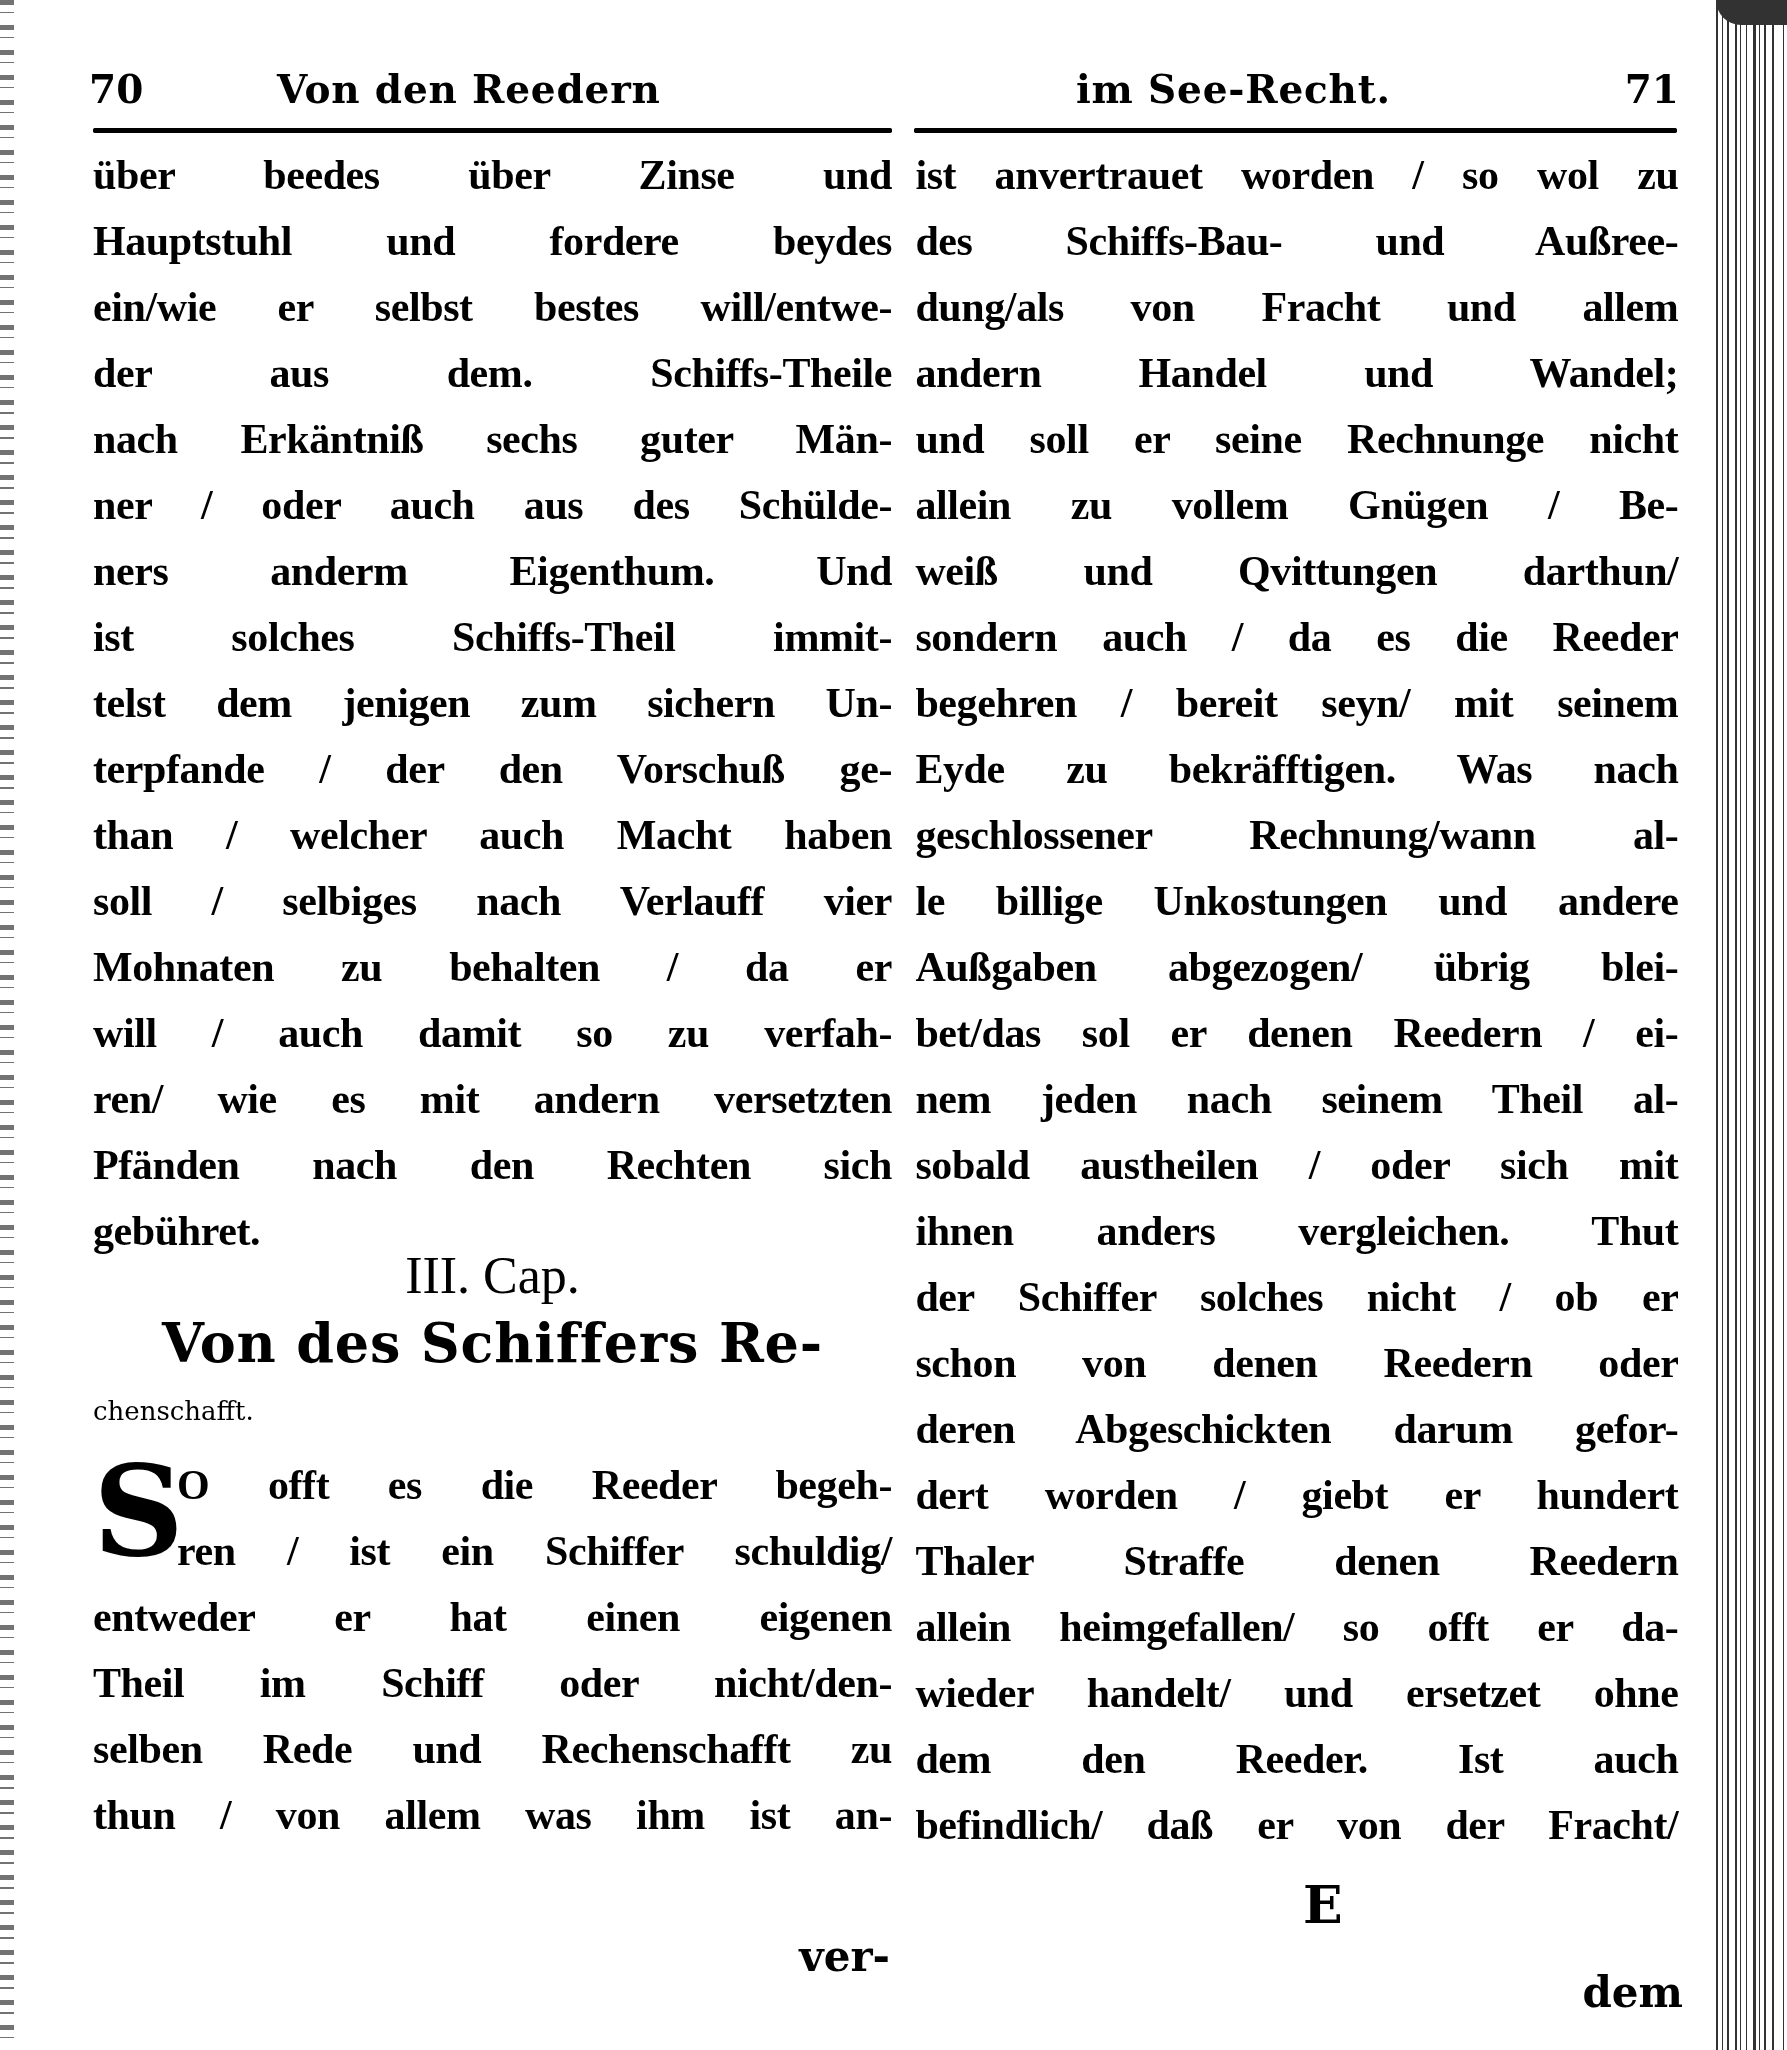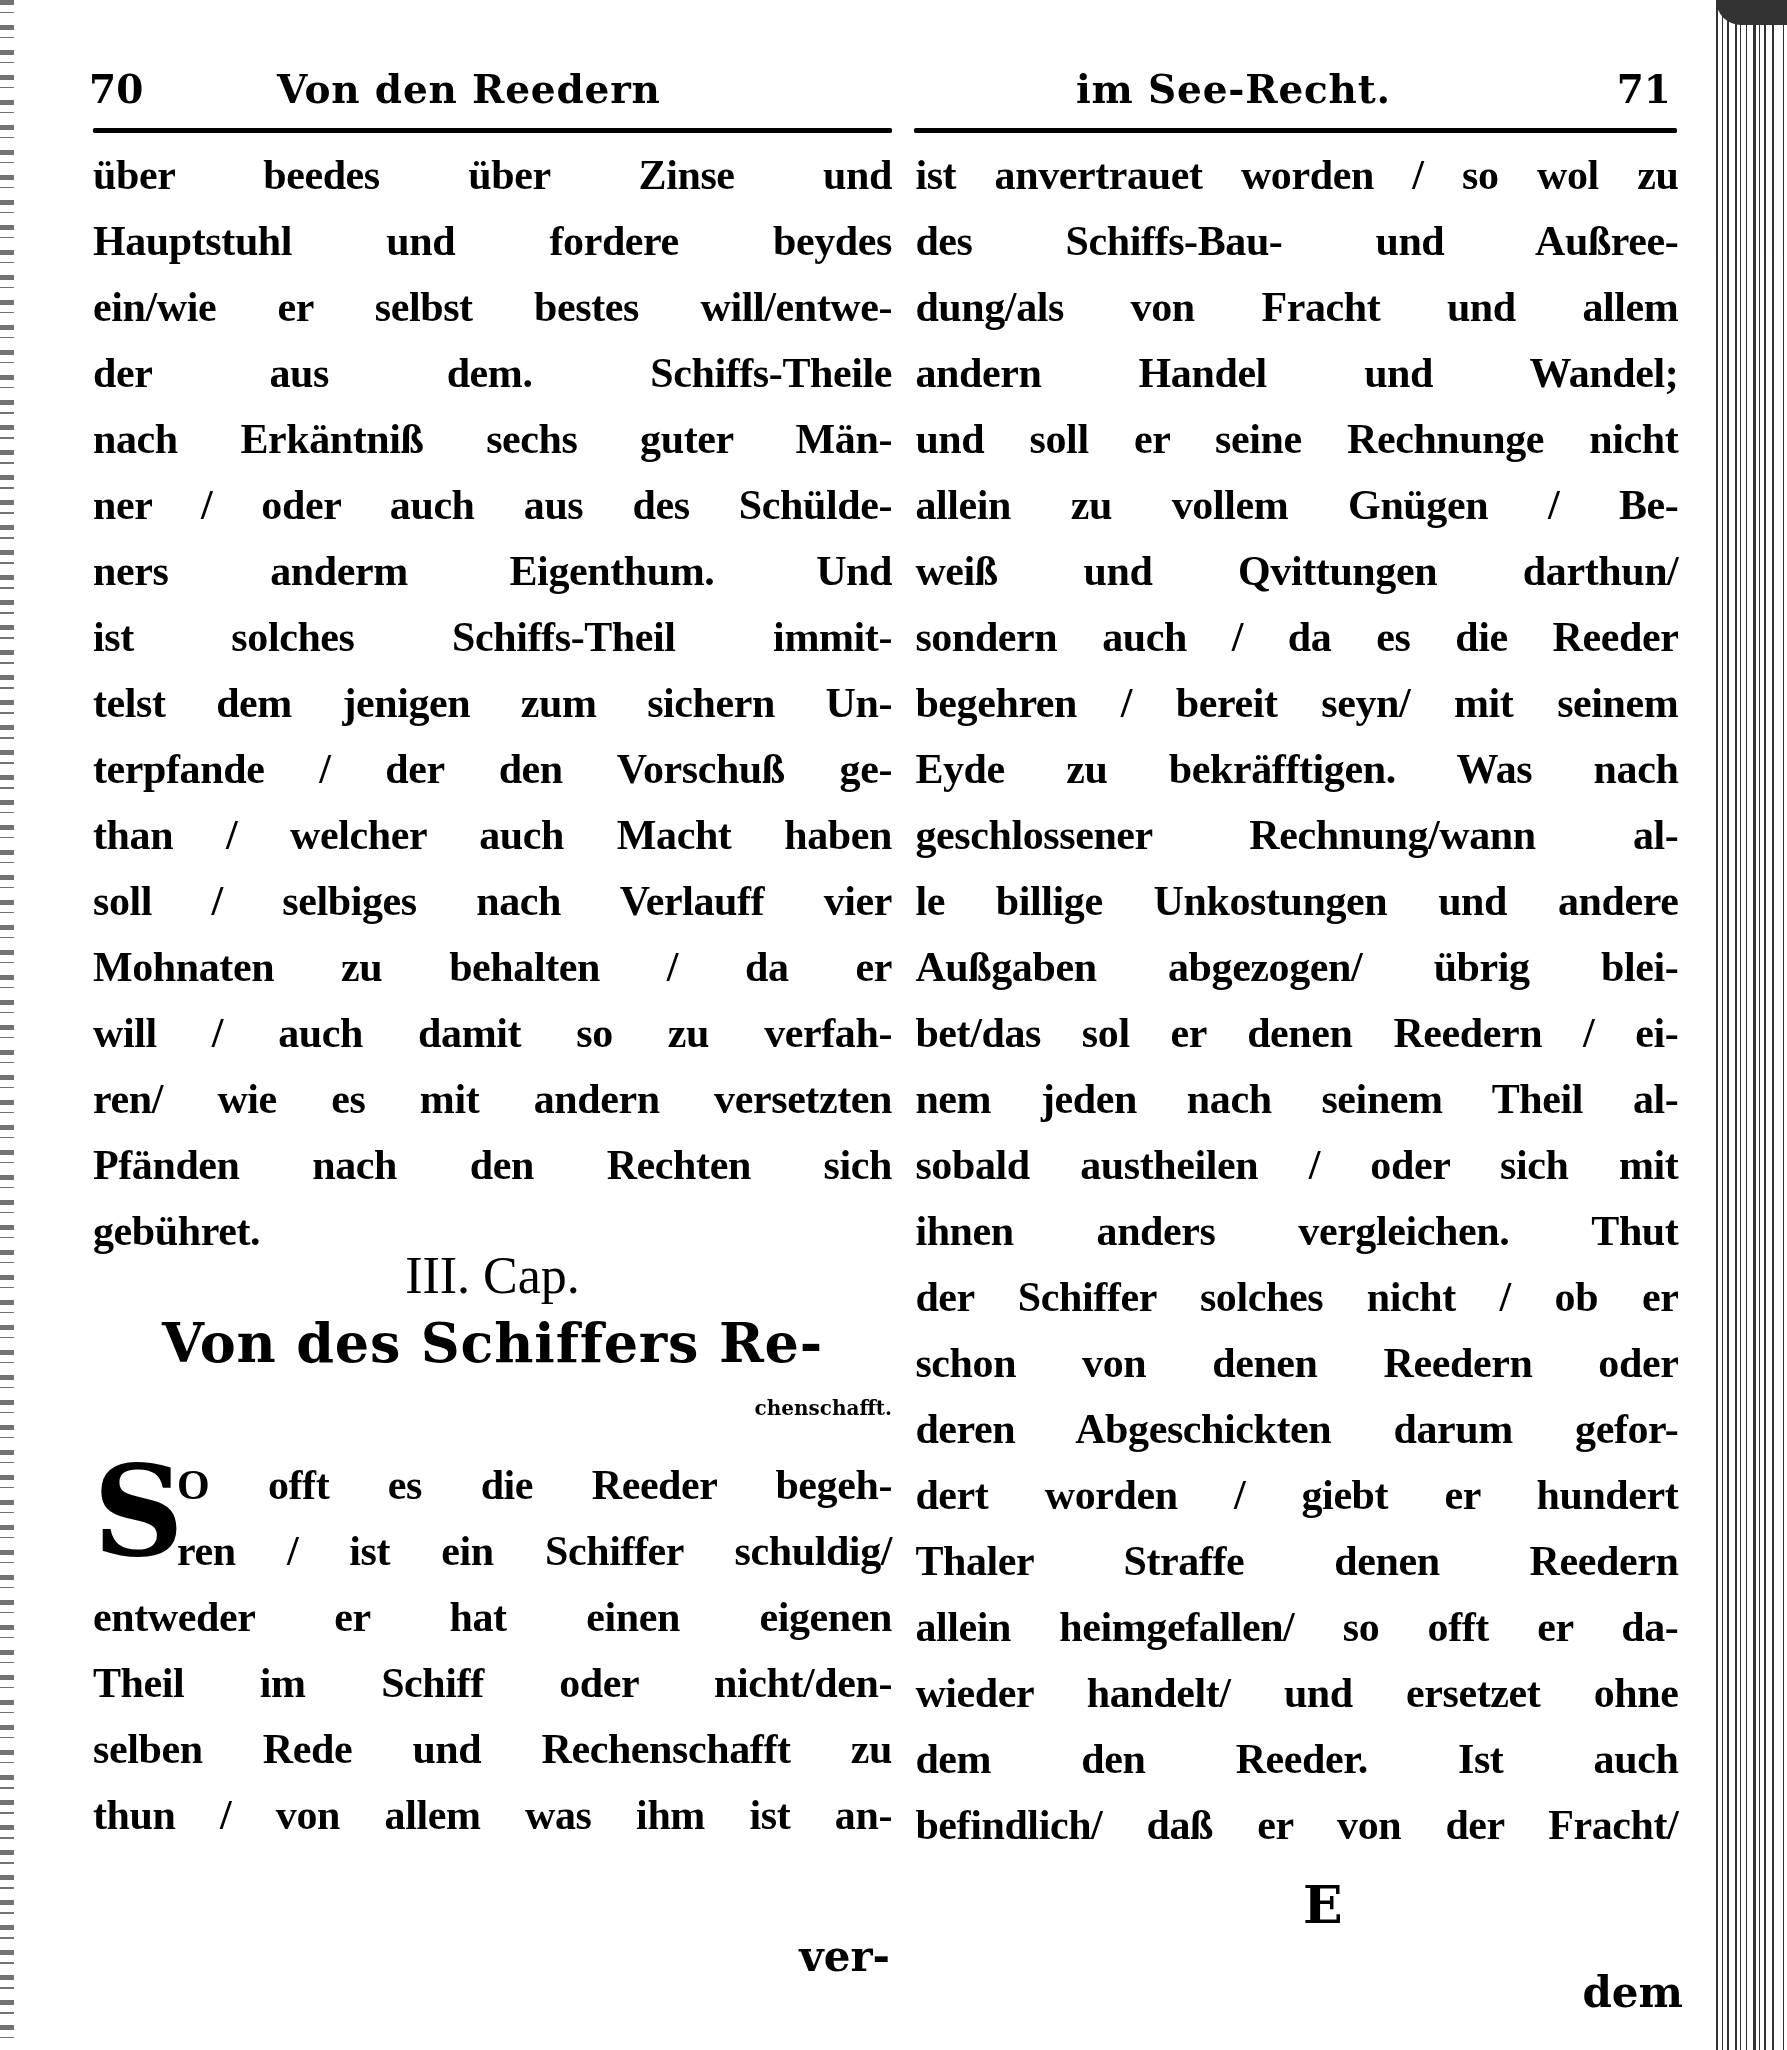--- a/index.html
+++ b/index.html
@@ -24,21 +24,21 @@
   }
   .page { position: absolute; top: 0; height: 2051px; }
   .page.left { left: 49px; width: 801px; }
   .page.right { left: 907px; width: 776px; }
 
   .runhead { position: absolute; top: 66px; left: 0; right: 0; height: 59px; }
   .page-num {
     position: absolute; top: 0; font-family: "DejaVu Serif", serif; font-size: 39px; font-weight: bold;
   }
   .left .page-num { left: 40px; }
-  .right .page-num { right: 12px; }
+  .right .page-num { right: 4px; }
   .head-title {
     position: absolute; top: 0; font-family: "DejaVu Serif", serif; font-size: 39px; font-weight: bold; letter-spacing: 0.8px;
   }
   .left .head-title { left: 228px; }
   .right .head-title { left: 169px; }
   .rule {
     position: absolute; top: 128px; height: 5px; background: #000; border-radius: 1.7px;
   }
   .left .rule { left: 44px; width: 799px; }
   .right .rule { left: 6.7px; width: 763px; }
@@ -56,22 +56,22 @@
   .chapter { position: absolute; left: 44px; width: 799px; }
   .cap-num {
     position: absolute; top: 1246px; left: 0; width: 799px; text-align: center;
     font-family: "Liberation Serif", serif; font-size: 52px;
   }
   .cap-title {
     position: absolute; top: 1311px; left: 0; width: 799px; text-align: center;
     font-family: "DejaVu Serif", serif; font-size: 54px; font-weight: bold; letter-spacing: 0.8px;
   }
   .cap-sub {
-    position: absolute; top: 1396px; left: 0; width: 799px; text-align: right;
-    font-family: "DejaVu Serif", serif; font-size: 20px; font-weight: bold;
+    position: absolute; top: 1396px; left: 0; width: 799px; text-align: left;
+    font-family: "DejaVu Serif", serif; font-size: 26px; font-weight: normal;
   }
   .chapter-body { position: absolute; top: 1452px; left: 0; width: 799px; }
   .initial {
     position: absolute; left: 0; top: 0; font-family: "DejaVu Serif", serif; font-size: 126px; line-height: 118px; font-weight: bold;
   }
   .chapter-body .line.indent { padding-left: 84px; }
   .catchword {
     position: absolute; font-family: "DejaVu Serif", serif; font-size: 42px; font-weight: bold;
   }
   .left .catchword { top: 1891px; right: -40px; margin-top: 41px; }

